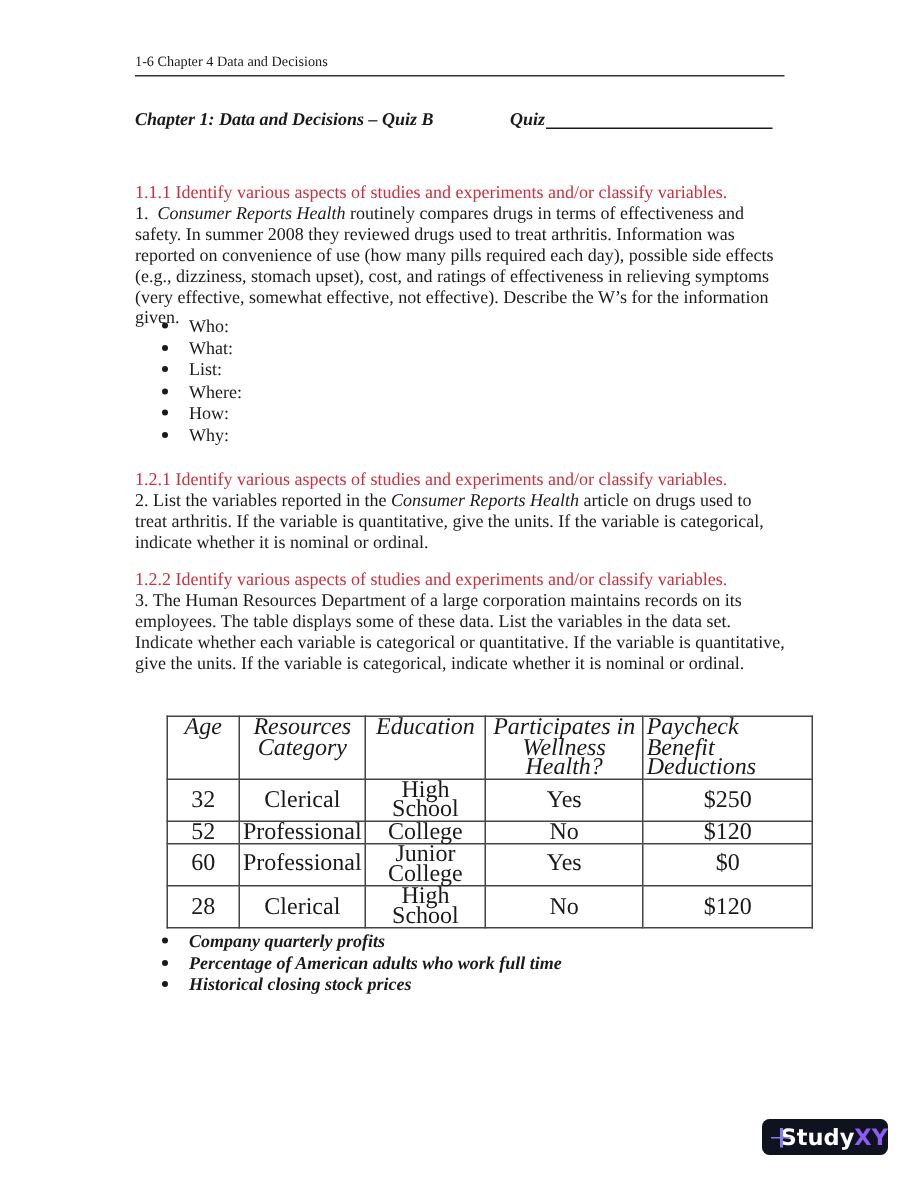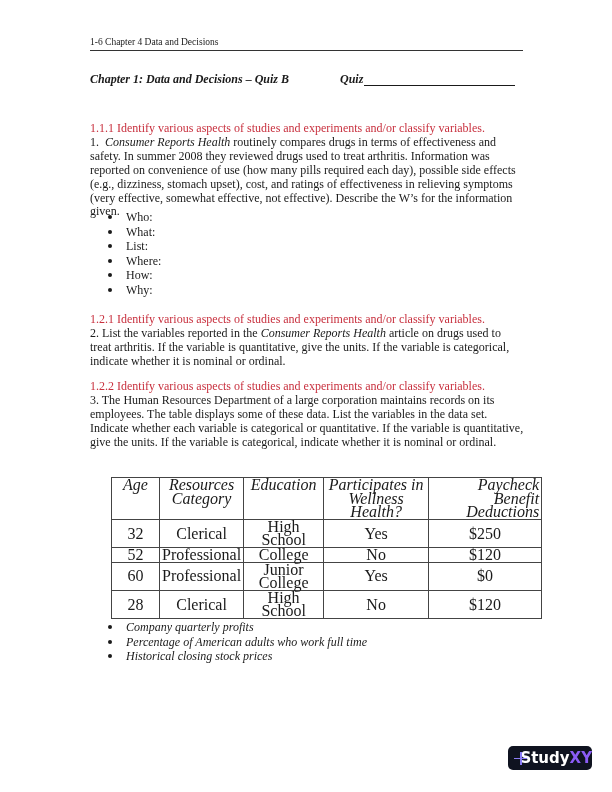--- a/index.html
+++ b/index.html
@@ -34,32 +34,32 @@
     .objective { color: #c8303e; }
     .q-text { color: #1a1a1a; }
     .q-text i { }
 
     ul.bullets { list-style: none; position: absolute; left: 108px; font-size: 12px; line-height: 14.6px; }
     ul.bullets li { position: relative; padding-left: 18px; }
     ul.bullets li::before {
       content: ""; position: absolute; left: 0; top: 5px;
       width: 4px; height: 4px; border-radius: 50%; background: #1a1a1a;
     }
-    ul.bullets.italic li { font-style: italic; }
+    ul.bullets.italic li { font-style: italic; font-weight: bold; }
 
     table.data {
       position: absolute; left: 86px; top: 477px;
       border-collapse: collapse; font-size: 16px; line-height: 13.6px; margin-left: 25px;
     }
     table.data th, table.data td {
       border: 1px solid #444; text-align: center; padding: 0 2px;
       font-weight: normal;
     }
     table.data th { font-style: italic; vertical-align: top; }
-    table.data th.left { text-align: right; }
+    table.data th.left { text-align: left; }
     table.data td { height: 14px; }
     .c1 { width: 48px; } .c2 { width: 82px; } .c3 { width: 80px; }
     .c4 { width: 105px; } .c5 { width: 113px; }
 
     .studyxy {
       position: absolute; left: 508px; top: 746px; width: 84px; height: 24px;
       background: #0f1320; border-radius: 5px;
       display: flex; align-items: center; padding-left: 6px;
       font-family: "DejaVu Sans", sans-serif; font-weight: bold; font-size: 15px;
       color: #ffffff;

